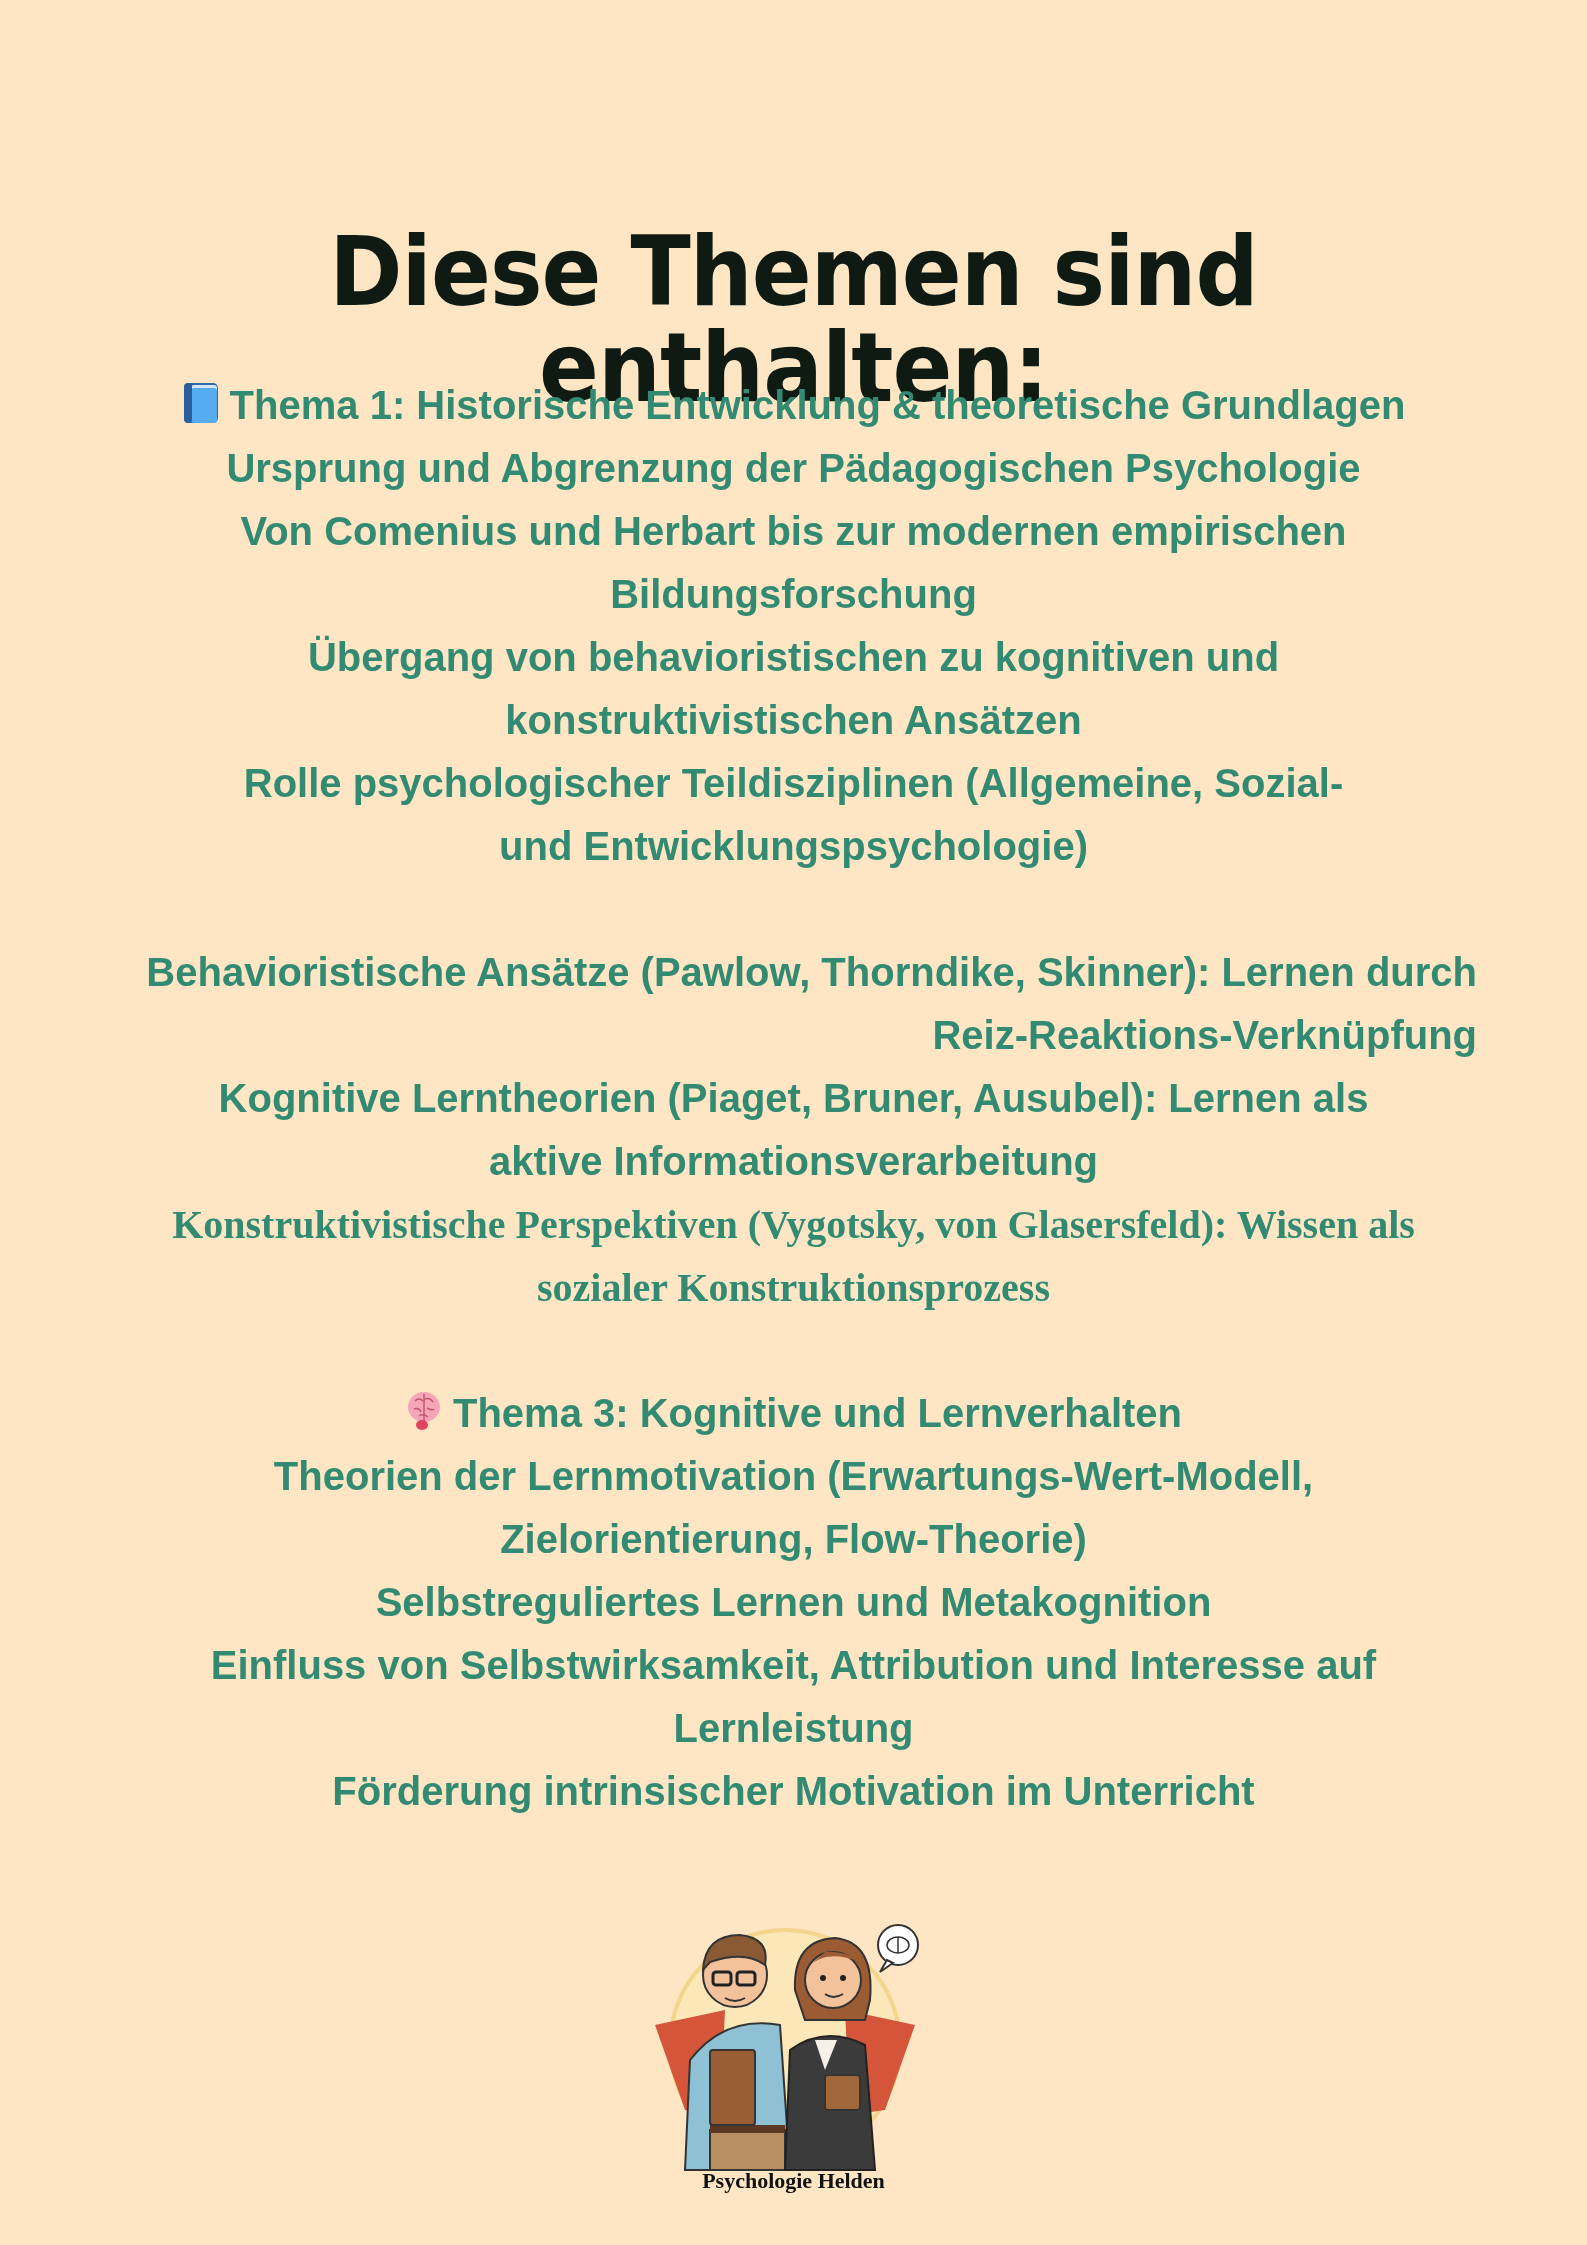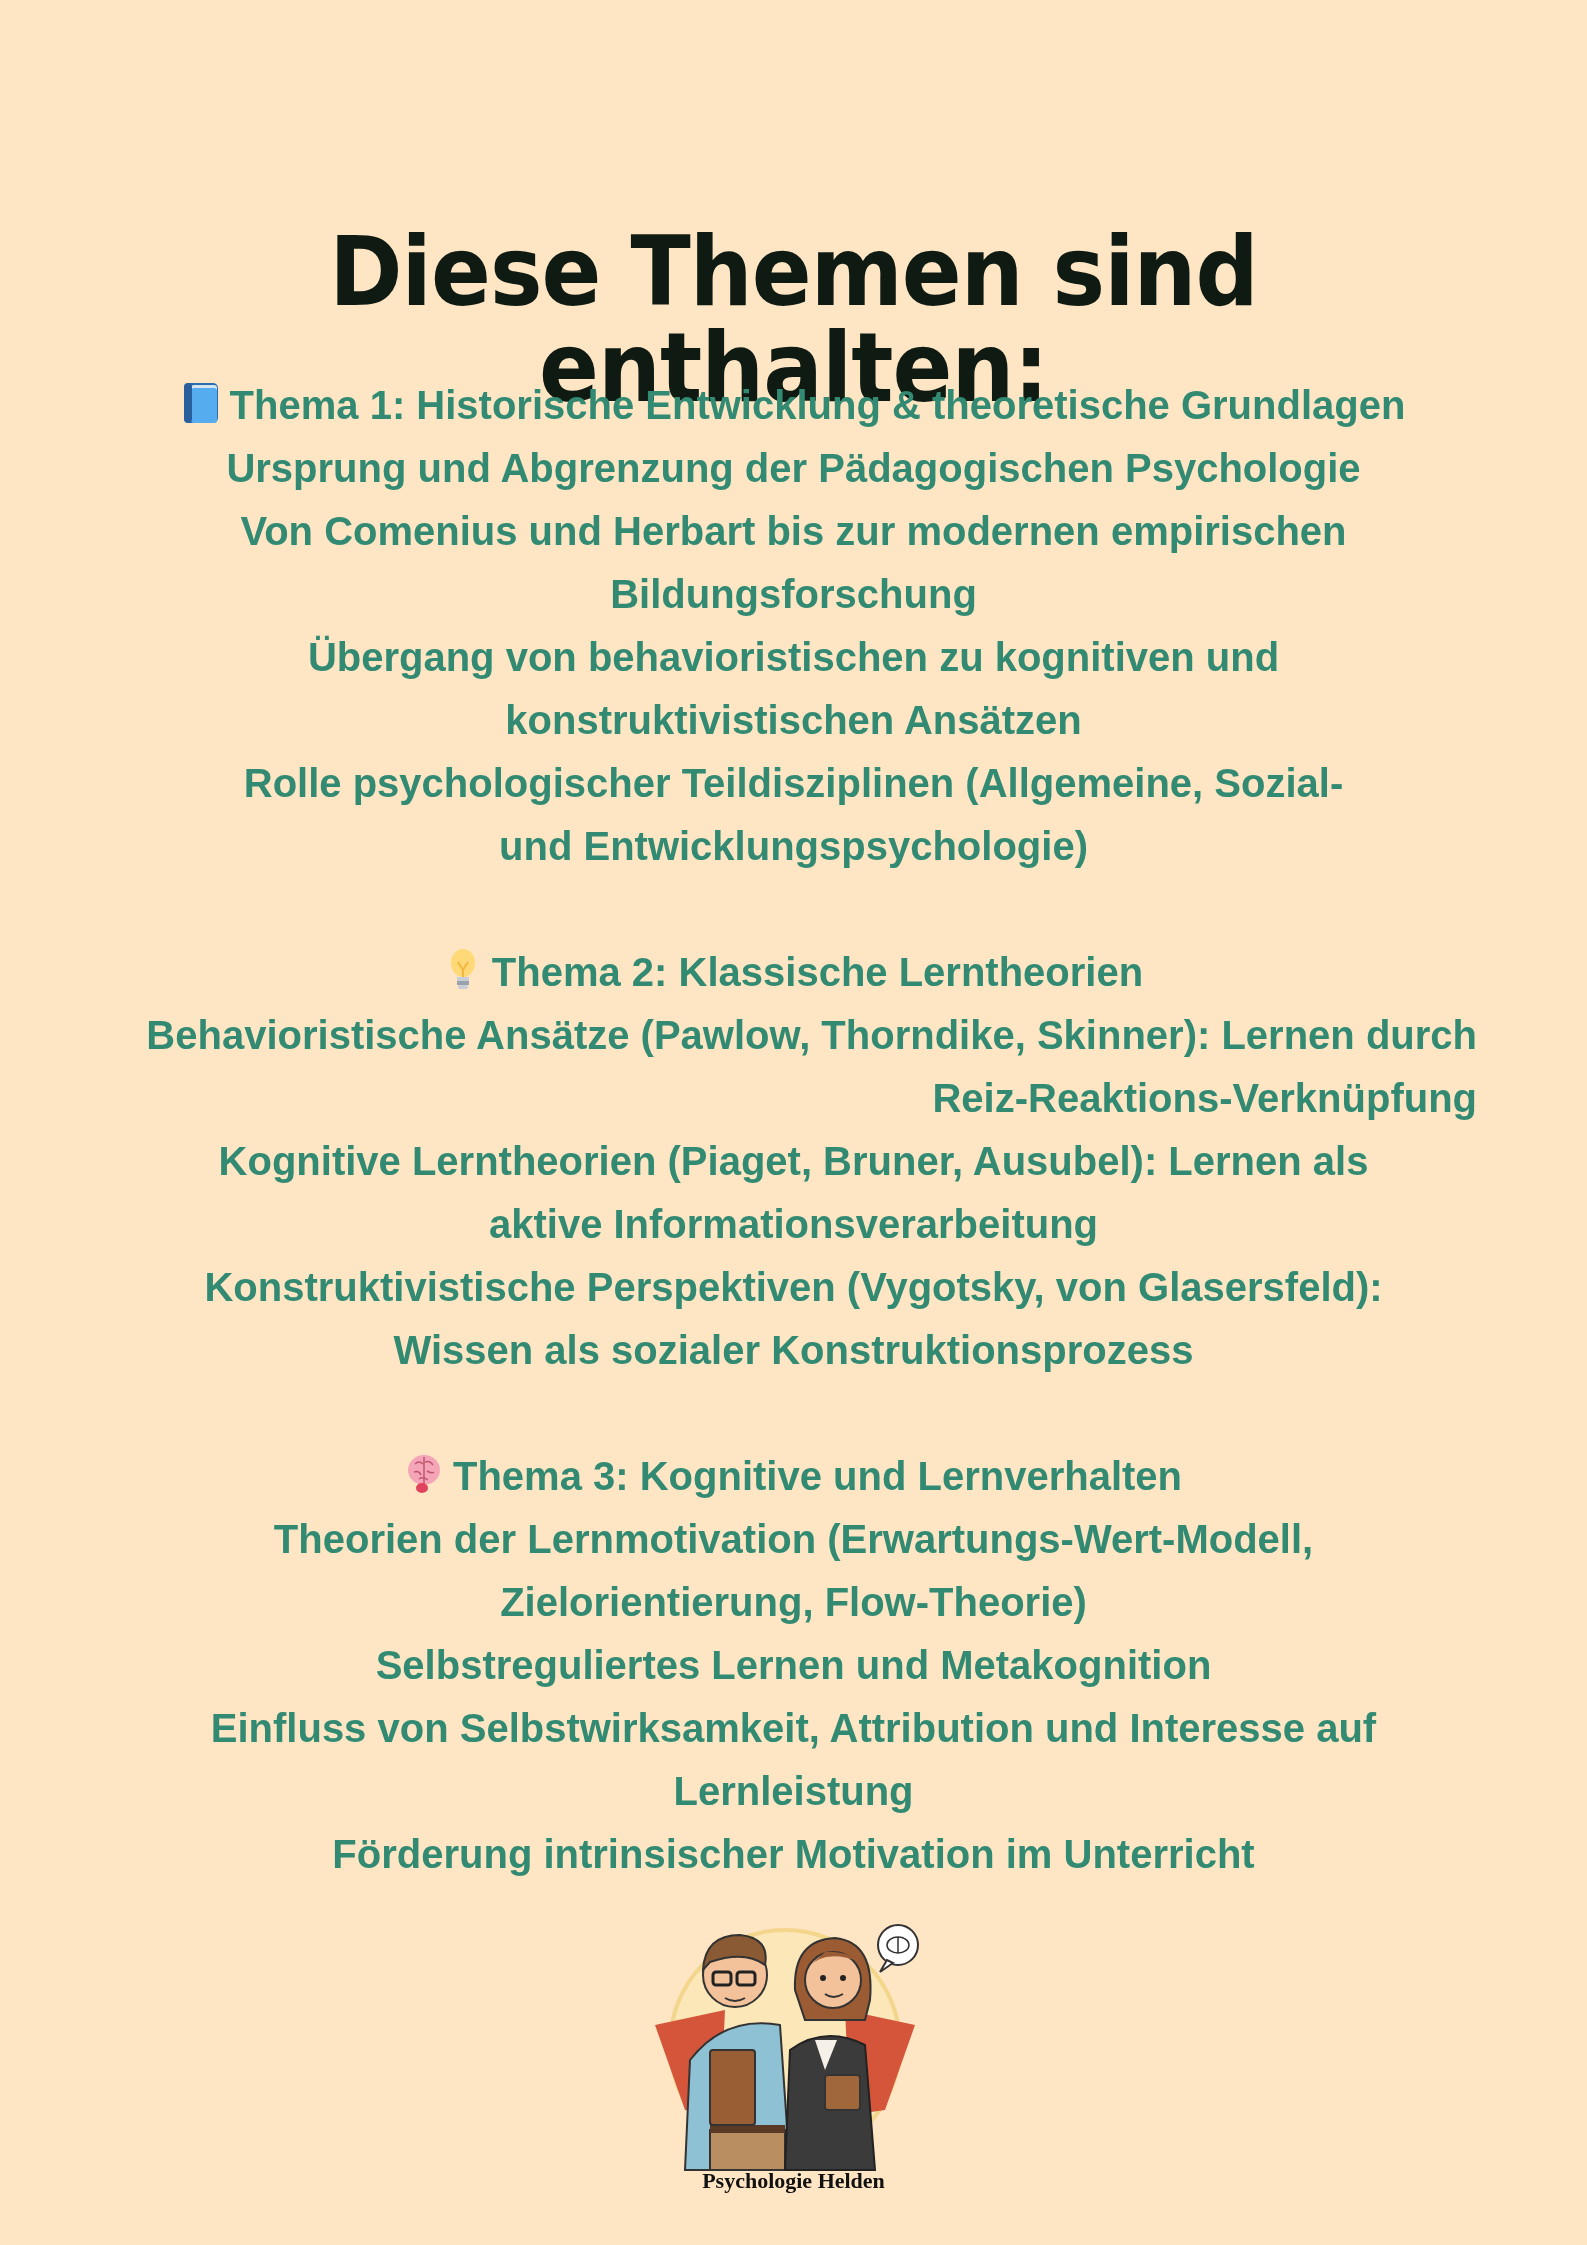--- a/index.html
+++ b/index.html
@@ -91,32 +91,23 @@
         <rect x="2" y="2" width="8" height="40" rx="4" fill="#2A5F9E"></rect>
       </svg><span>Thema 1: Historische Entwicklung &amp; theoretische Grundlagen</span>
     </span>
     <span class="topic-line">Ursprung und Abgrenzung der Pädagogischen Psychologie</span>
     <span class="topic-line">Von Comenius und Herbart bis zur modernen empirischen Bildungsforschung</span>
     <span class="topic-line" style="padding:0 40px;">Übergang von behavioristischen zu kognitiven und konstruktivistischen Ansätzen</span>
     <span class="topic-line" style="padding:0 150px;">Rolle psychologischer Teildisziplinen (Allgemeine, Sozial- und Entwicklungspsychologie)</span>
   </div>
 
   <div class="topic">
-    <span class="topic-heading">
-      <svg class="topic-icon" viewBox="0 0 38 44">
-        <ellipse cx="19" cy="15" rx="12" ry="14" fill="#FFD978"></ellipse>
-        <path d="M14 14 L19 22 L24 14 M19 22 L19 30" stroke="#F4B73B" stroke-width="2" fill="none"></path>
-        <rect x="13" y="29" width="12" height="4" fill="#C9CED6"></rect>
-        <rect x="13" y="33" width="12" height="4" fill="#9AA3AD"></rect>
-        <rect x="14" y="37" width="10" height="4" rx="2" fill="#C9CED6"></rect>
-      </svg><span>Thema 2: Klassische Lerntheorien</span>
-    </span>
     <span class="topic-line" style="padding:0 20px;text-align:right;">Behavioristische Ansätze (Pawlow, Thorndike, Skinner): Lernen durch Reiz-Reaktions-Verknüpfung</span>
     <span class="topic-line" style="padding:0 100px;">Kognitive Lerntheorien (Piaget, Bruner, Ausubel): Lernen als aktive Informationsverarbeitung</span>
-    <span class="topic-line" style="padding:0 60px;">Konstruktivistische Perspektiven (Vygotsky, von Glasersfeld): Wissen als sozialer Konstruktionsprozess</span>
+    <span class="topic-line" style="padding:0 60px;font-family:Liberation Serif, serif;">Konstruktivistische Perspektiven (Vygotsky, von Glasersfeld): Wissen als sozialer Konstruktionsprozess</span>
   </div>
 
   <div class="topic">
     <span class="topic-heading">
       <svg class="topic-icon" viewBox="0 0 38 44">
         <ellipse cx="19" cy="18" rx="16" ry="15" fill="#F4A6B8"></ellipse>
         <path d="M10 12 Q14 8 18 12 M20 10 Q25 8 28 13 M9 20 Q14 18 16 23 M22 19 Q27 22 29 20 M14 27 Q18 24 23 28" stroke="#C2566E" stroke-width="1.5" fill="none"></path>
         <line x1="19" y1="5" x2="19" y2="32" stroke="#C2566E" stroke-width="1.5"></line>
         <ellipse cx="17" cy="36" rx="6" ry="5" fill="#E0435E"></ellipse>
       </svg><span>Thema 3: Kognitive und Lernverhalten</span>

